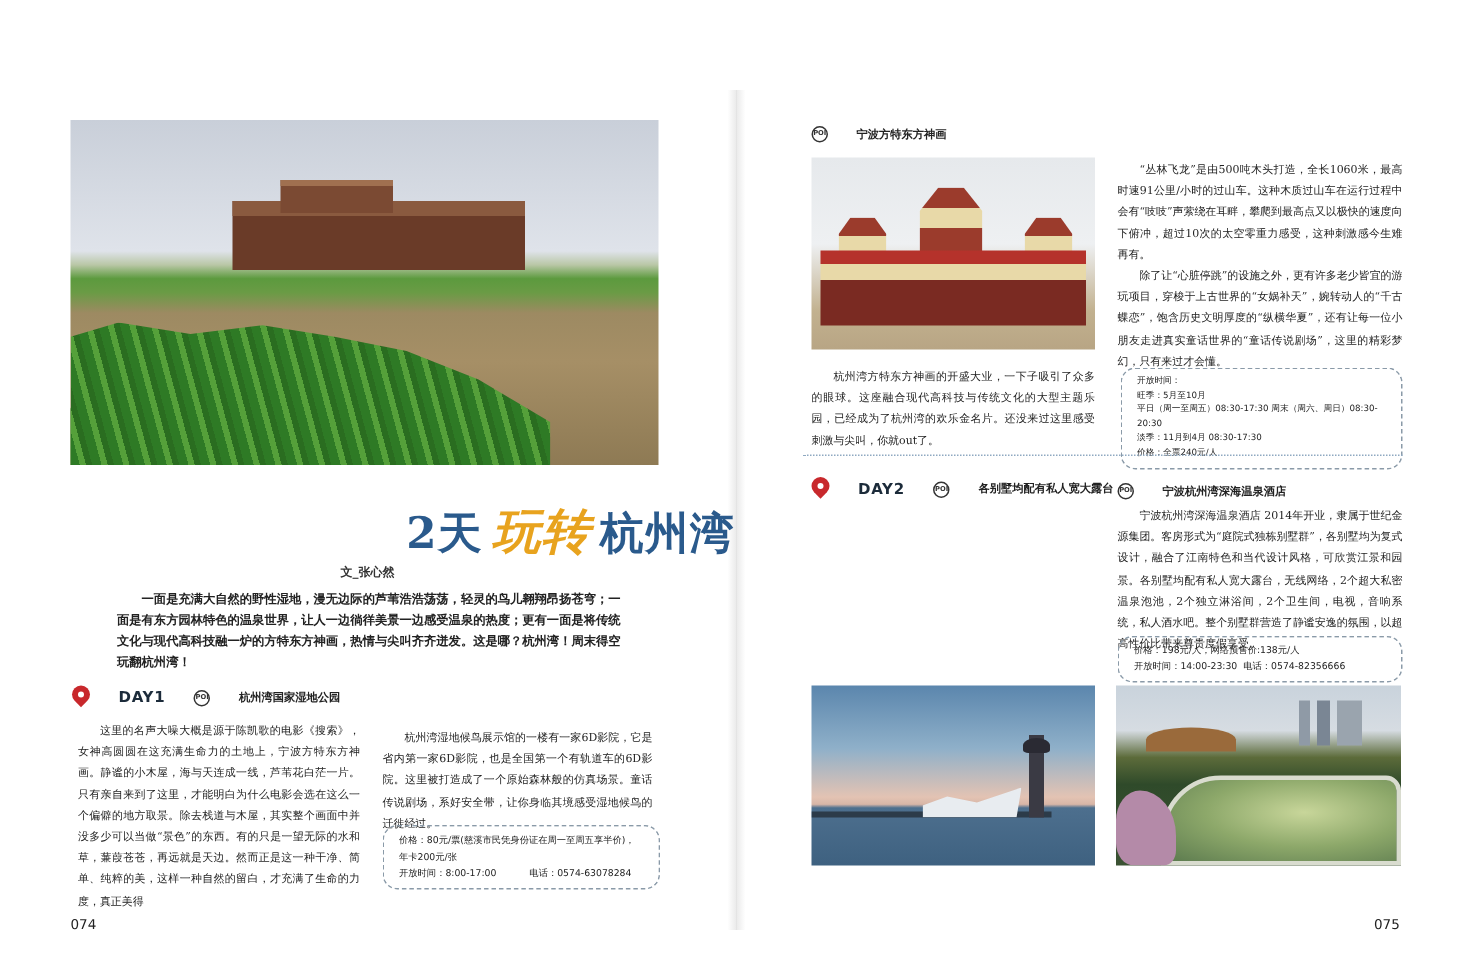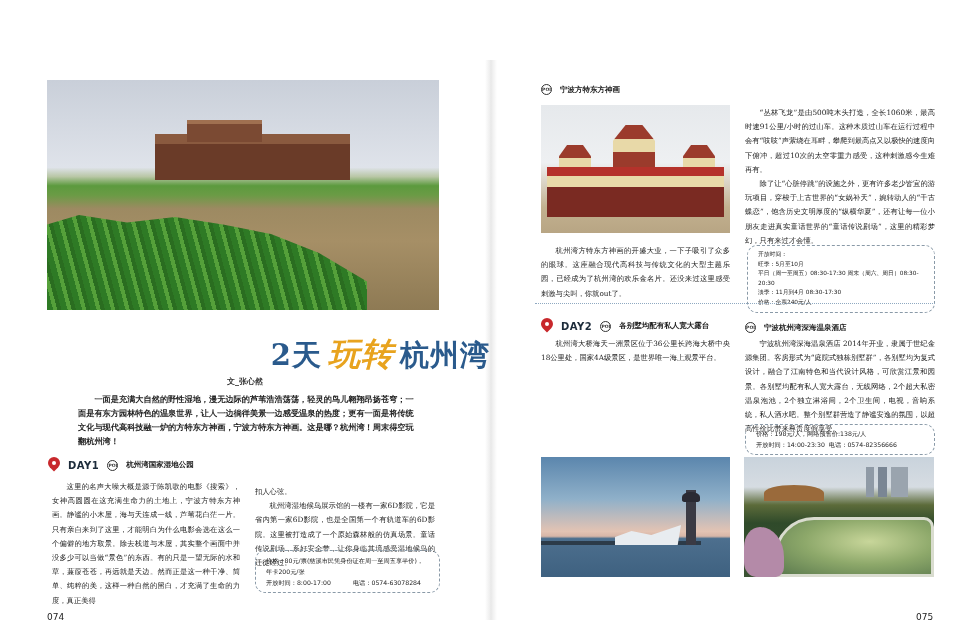--- a/index.html
+++ b/index.html
@@ -108,21 +108,21 @@
     position: absolute; left: 0; top: 376px; width: 490px; text-align: center;
     font-family: "DejaVu Sans", sans-serif; font-size: 8px; font-weight: bold; color: #333;
   }
   .intro {
     position: absolute; left: 78px; top: 392px; width: 340px;
     font-family: "DejaVu Sans", sans-serif; font-size: 8.2px; line-height: 14px; font-weight: bold; color: #222;
     text-indent: 2em;
   }
 
   
-  .sec-head { position: absolute; display: flex; align-items: center; gap: 8px; }
+  .sec-head { position: absolute; display: flex; align-items: center; gap: 19px; }
   .pin {
     width: 12px; height: 16px; position: relative;
   }
   .pin::before {
     content: ""; position: absolute; left: 0; top: 0; width: 12px; height: 12px;
     background: #c8282c; border-radius: 50% 50% 50% 0; transform: rotate(-45deg);
   }
   .pin::after {
     content: ""; position: absolute; left: 4px; top: 4px; width: 4px; height: 4px; background: #fff; border-radius: 50%;
   }
@@ -164,34 +164,33 @@
 
 <div class="photo photo-wetland" title="杭州湾国家湿地公园 wetland with wooden building and pond">
   <div class="building"></div>
   <div class="grass"></div>
 </div>
 
 <div class="headline">
   <span>2天</span><span class="accent">玩转</span><span>杭州湾</span>
 </div>
 <div class="byline">文_张心然</div>
-<div class="intro">一面是充满大自然的野性湿地，漫无边际的芦苇浩浩荡荡，轻灵的鸟儿翱翔昂扬苍穹；一面是有东方园林特色的温泉世界，让人一边徜徉美景一边感受温泉的热度；更有一面是将传统文化与现代高科技融一炉的方特东方神画，宁波方特东方神画。这是哪？杭州湾！周末得空玩翻杭州湾！</div>
+<div class="intro">一面是充满大自然的野性湿地，漫无边际的芦苇浩浩荡荡，轻灵的鸟儿翱翔昂扬苍穹；一面是有东方园林特色的温泉世界，让人一边徜徉美景一边感受温泉的热度；更有一面是将传统文化与现代高科技融一炉的方特东方神画，热情与尖叫齐齐迸发。这是哪？杭州湾！周末得空玩翻杭州湾！</div>
 
 <div class="sec-head" style="left:48px; top:457px;">
   <span class="pin"></span>
   <span class="day-label">DAY1</span>
   <span class="poi-badge">POI</span>
   <span class="poi-name">杭州湾国家湿地公园</span>
 </div>
 
 <div class="body-text" style="left:52px; top:480px; width:188px;">
   <p>这里的名声大噪大概是源于陈凯歌的电影《搜索》，女神高圆圆在这充满生命力的土地上，宁波方特东方神画。静谧的小木屋，海与天连成一线，芦苇花白茫一片。只有亲自来到了这里，才能明白为什么电影会选在这么一个偏僻的地方取景。除去栈道与木屋，其实整个画面中并没多少可以当做“景色”的东西。有的只是一望无际的水和草，蒹葭苍苍，再远就是天边。然而正是这一种干净、简单、纯粹的美，这样一种自然的留白，才充满了生命的力度，真正美得</p>
 </div>
 <div class="body-text" style="left:255px; top:485px; width:180px;">
-  <div>扣人心弦。</div>
   <p>杭州湾湿地候鸟展示馆的一楼有一家6D影院，它是省内第一家6D影院，也是全国第一个有轨道车的6D影院。这里被打造成了一个原始森林般的仿真场景。童话传说剧场，系好安全带，让你身临其境感受湿地候鸟的迁徙经过。</p>
 </div>
 
 <div class="info-box" style="left:255px; top:550px; width:185px;">
   <div>价格：80元/票(慈溪市民凭身份证在周一至周五享半价)，年卡200元/张</div>
   <div class="row">
     <span>开放时间：8:00-17:00</span>
     <span>电话：0574-63078284</span>
   </div>
 </div>
@@ -232,21 +231,20 @@
 <div class="divider"></div>
 
 <div class="sec-head" style="left:541px; top:318px;">
   <span class="pin"></span>
   <span class="day-label">DAY2</span>
   <span class="poi-badge">POI</span>
   <span class="poi-name">各别墅均配有私人宽大露台</span>
 </div>
 
 <div class="body-text" style="left:541px; top:337px; width:189px;">
-  <p>杭州湾大桥海天一洲景区位于36公里长跨海大桥中央18公里处，国家4A级景区，是世界唯一海上观景平台。</p>
 </div>
 
 <div class="sec-head" style="left:745px; top:322px;">
   <span class="poi-badge">POI</span>
   <span class="poi-name">宁波杭州湾深海温泉酒店</span>
 </div>
 
 <div class="body-text" style="left:745px; top:337px; width:190px;">
   <p>宁波杭州湾深海温泉酒店 2014年开业，隶属于世纪金源集团。客房形式为“庭院式独栋别墅群”，各别墅均为复式设计，融合了江南特色和当代设计风格，可欣赏江景和园景。各别墅均配有私人宽大露台，无线网络，2个超大私密温泉泡池，2个独立淋浴间，2个卫生间，电视，音响系统，私人酒水吧。整个别墅群营造了静谧安逸的氛围，以超高性价比带来尊贵度假享受。</p>
 </div>

